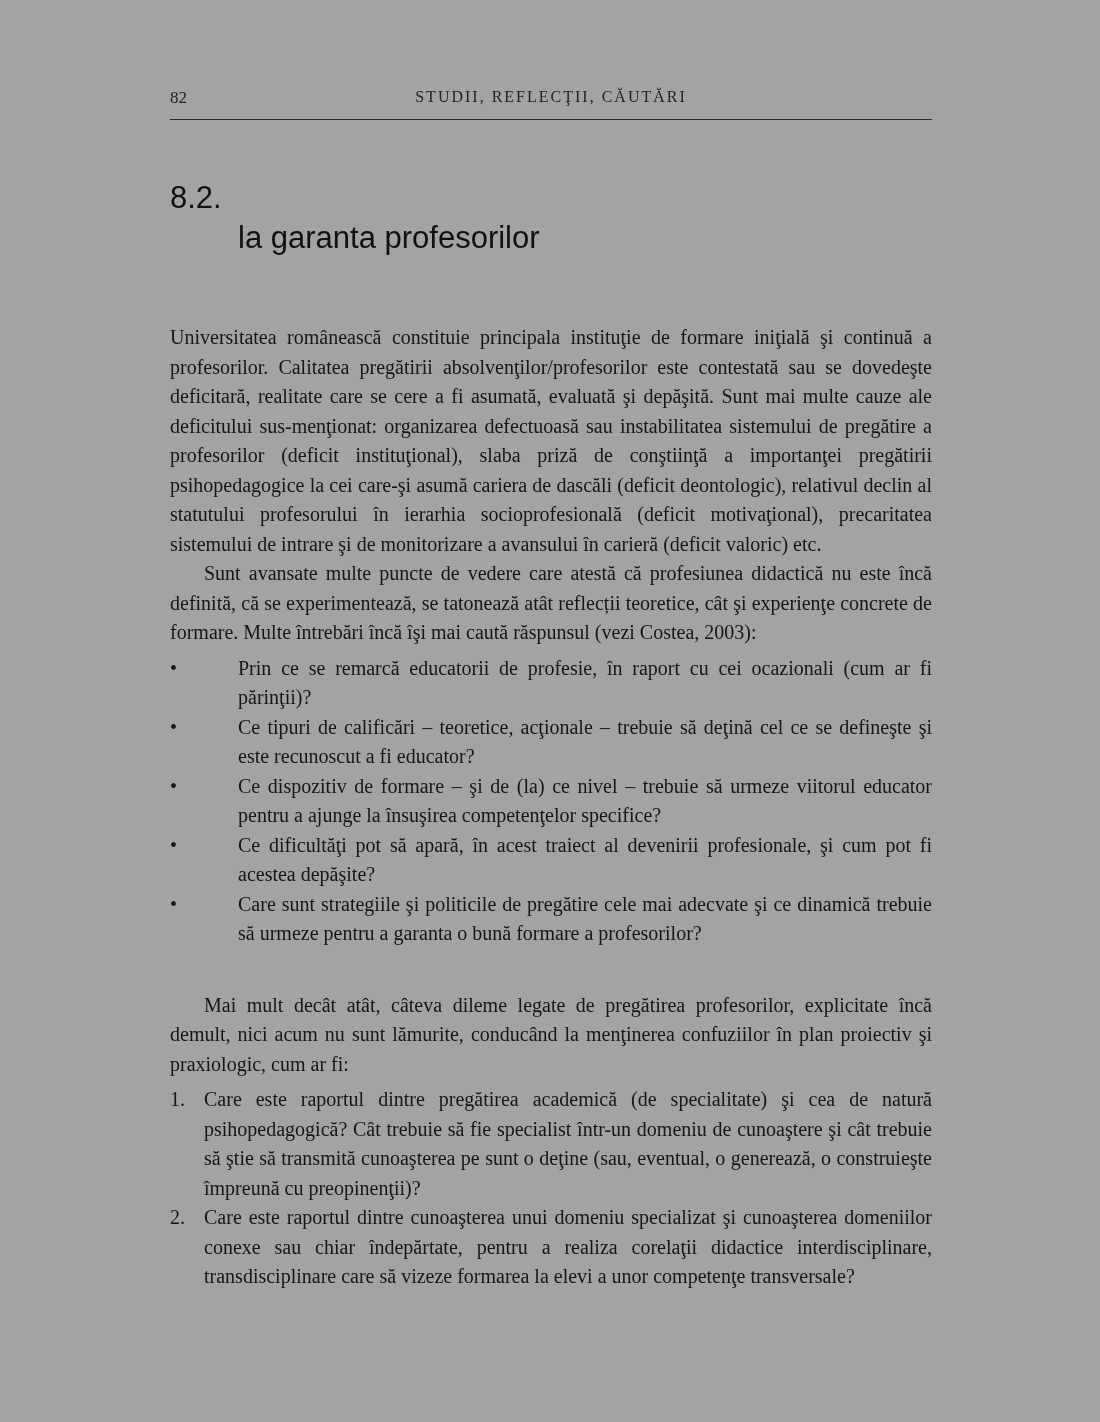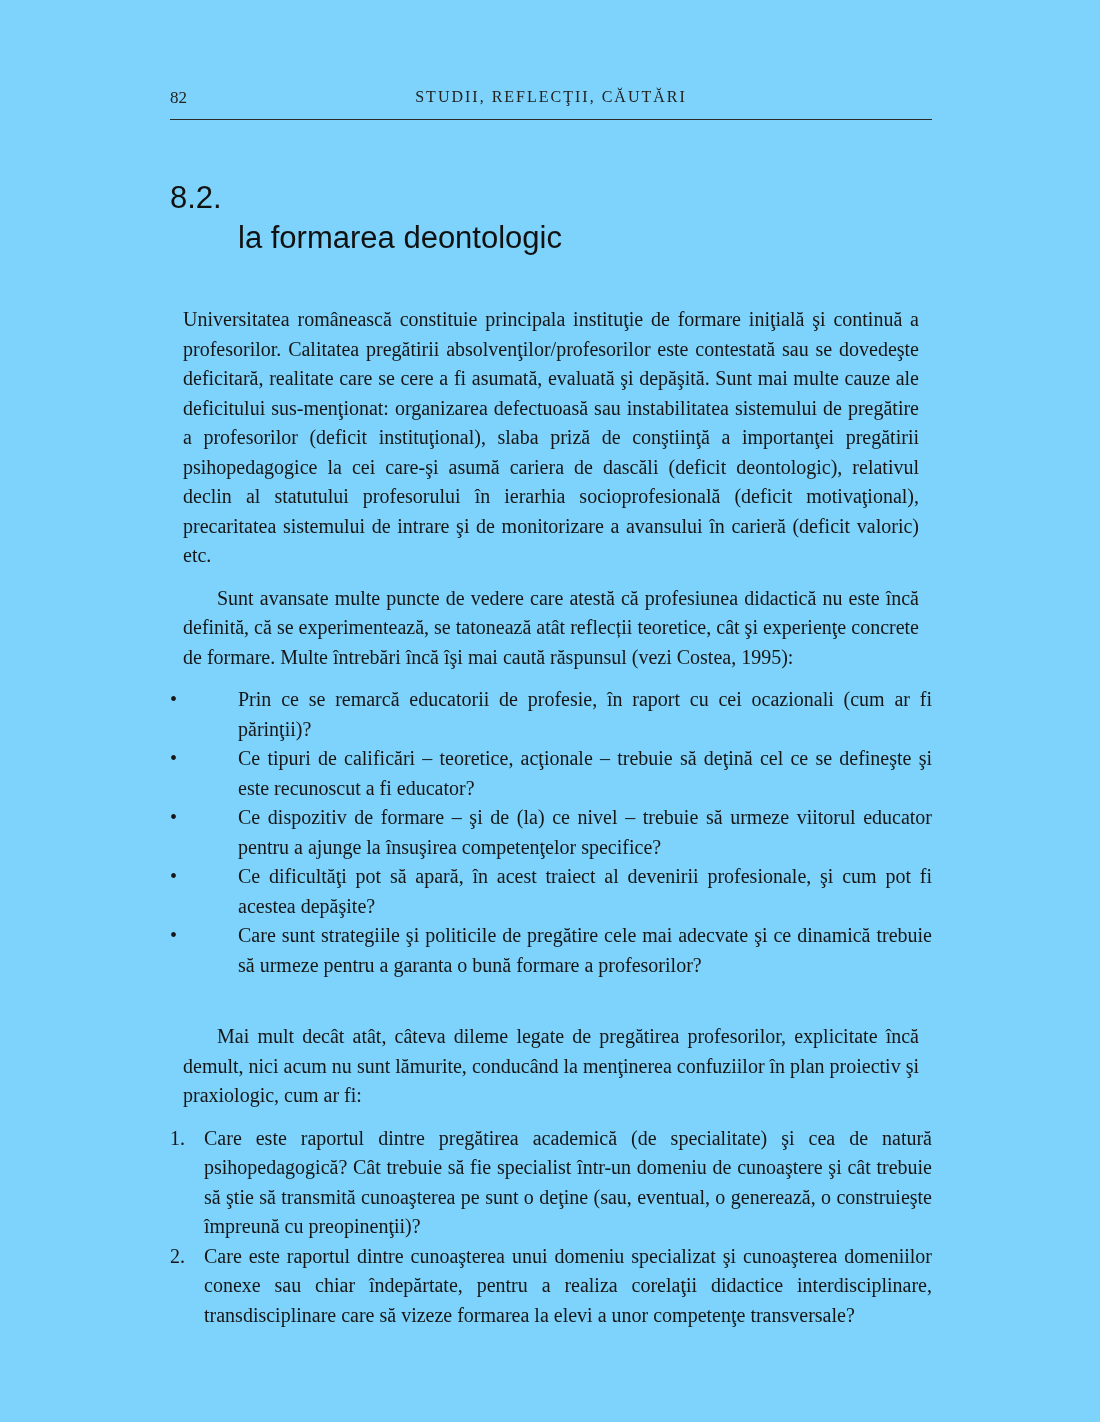--- a/index.html
+++ b/index.html
@@ -4,21 +4,21 @@
 <style>
   html, body {
     margin: 0;
     padding: 0;
     background: #ffffff;
   }
   .page {
     position: relative;
     width: 1100px;
     height: 1422px;
-    background: #7dd3fc;
+    background: #a3a3a3;
     color: #1a1a1a;
     font-family: "Liberation Serif", serif;
     box-sizing: border-box;
     padding: 88px 168px 60px 170px;
   }
   
   .running-head {
     position: relative;
     padding-bottom: 7px;
     border-bottom: 1.5px solid #2a2a2a;
@@ -38,38 +38,38 @@
     letter-spacing: 2px;
     color: #222;
   }
   
   .chapter-heading {
     font-family: "Liberation Sans", sans-serif;
     font-size: 31px;
     line-height: 1.28;
     color: #111;
     display: flex;
-    margin-bottom: 48px;
+    margin-bottom: 66px;
   }
   .chapter-number {
     width: 68px;
     flex: 0 0 68px;
   }
   .chapter-title {
     flex: 1;
   }
   
   .body-text {
     font-size: 20px;
     line-height: 29.5px;
     text-align: justify;
     color: #161616;
   }
   .para {
-    margin: 13px;
+    margin: 0;
   }
   .para.indent {
     text-indent: 34px;
   }
   
   .bullet-list {
     margin: 2px 0 0 0;
     padding: 0;
     list-style: none;
   }
@@ -114,29 +114,29 @@
 
   <div class="running-head">
     <span class="page-number">82</span>
     <div class="running-title">STUDII, REFLECŢII, CĂUTĂRI</div>
   </div>
 
   <div class="chapter-heading">
     <span class="chapter-number">8.2.</span>
     <span class="chapter-title">
       <br>
-      <span>la formarea deontologic</span>
+      <span>la garanta profesorilor</span>
     </span>
   </div>
 
   <div class="body-text">
 
     <p class="para">Universitatea românească constituie principala instituţie de formare iniţială şi continuă a profesorilor. Calitatea pregătirii absolvenţilor/profesorilor este contestată sau se dovedeşte deficitară, realitate care se cere a fi asumată, evaluată şi depăşită. Sunt mai multe cauze ale deficitului sus-menţionat: organizarea defectuoasă sau instabilitatea sistemului de pregătire a profesorilor (deficit instituţional), slaba priză de conştiinţă a importanţei pregătirii psihopedagogice la cei care-şi asumă cariera de dascăli (deficit deontologic), relativul declin al statutului profesorului în ierarhia socioprofesională (deficit motivaţional), precaritatea sistemului de intrare şi de monitorizare a avansului în carieră (deficit valoric) etc.</p>
 
-    <p class="para indent">Sunt avansate multe puncte de vedere care atestă că profesiunea didactică nu este încă definită, că se experimentează, se tatonează atât reflecții teoretice, cât şi experienţe concrete de formare. Multe întrebări încă îşi mai caută răspunsul (vezi Costea, 1995):</p>
+    <p class="para indent">Sunt avansate multe puncte de vedere care atestă că profesiunea didactică nu este încă definită, că se experimentează, se tatonează atât reflecții teoretice, cât şi experienţe concrete de formare. Multe întrebări încă îşi mai caută răspunsul (vezi Costea, 2003):</p>
 
     <ul class="bullet-list gap-small">
       <li class="bullet-item">
         <span class="bullet-marker">•</span>
         <span class="bullet-body">Prin ce se remarcă educatorii de profesie, în raport cu cei ocazionali (cum ar fi părinţii)?</span>
       </li>
       <li class="bullet-item">
         <span class="bullet-marker">•</span>
         <span class="bullet-body">Ce tipuri de calificări – teoretice, acţionale – trebuie să deţină cel ce se defineşte şi este recunoscut a fi educator?</span>
       </li>

